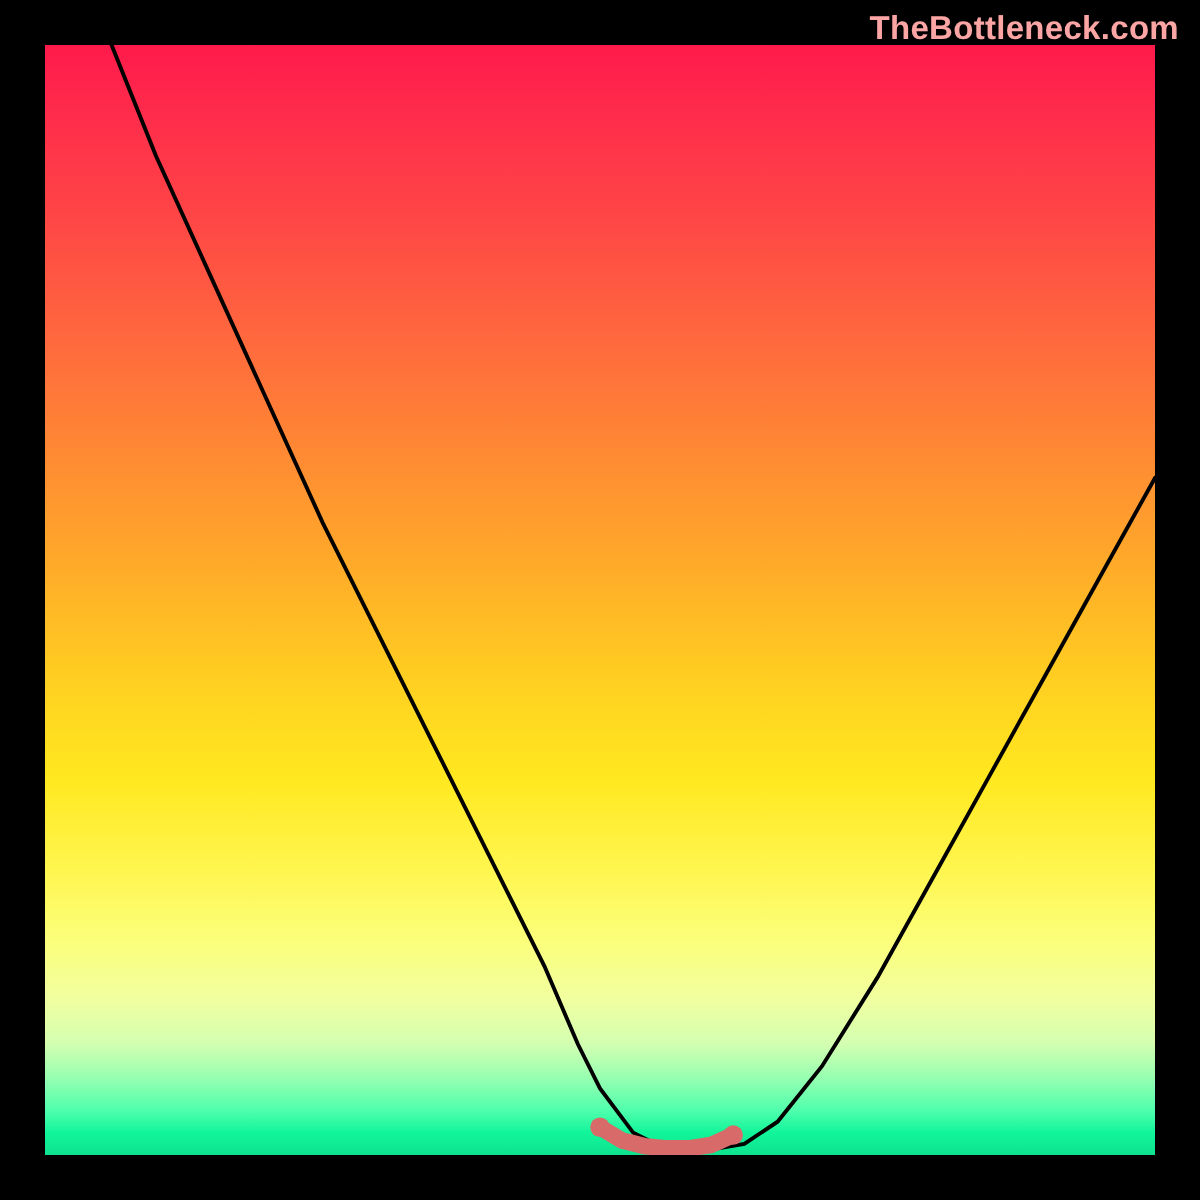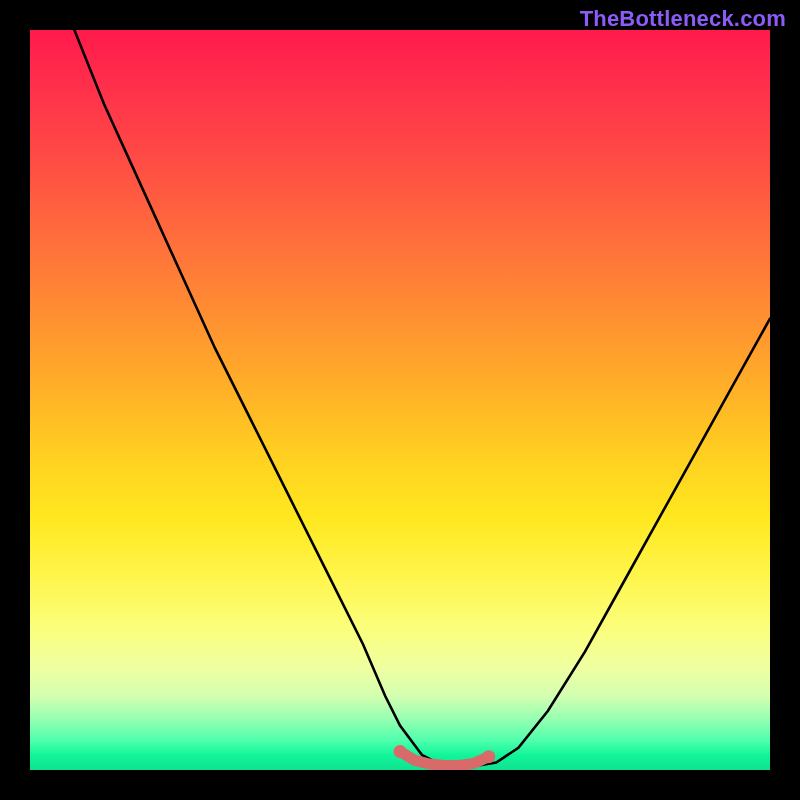--- a/index.html
+++ b/index.html
@@ -14,21 +14,21 @@
   .frame {
     position: relative;
     width: 800px;
     height: 800px;
     background: #000;
   }
   .watermark {
     position: absolute;
     top: 6px;
     right: 14px;
-    color: #8b5cf6;
+    color: #fca5a5;
     font-size: 22px;
     font-weight: 600;
     letter-spacing: 0.2px;
     z-index: 10;
   }
   .plot {
     position: absolute;
     left: 30px;
     top: 30px;
     width: 740px;

